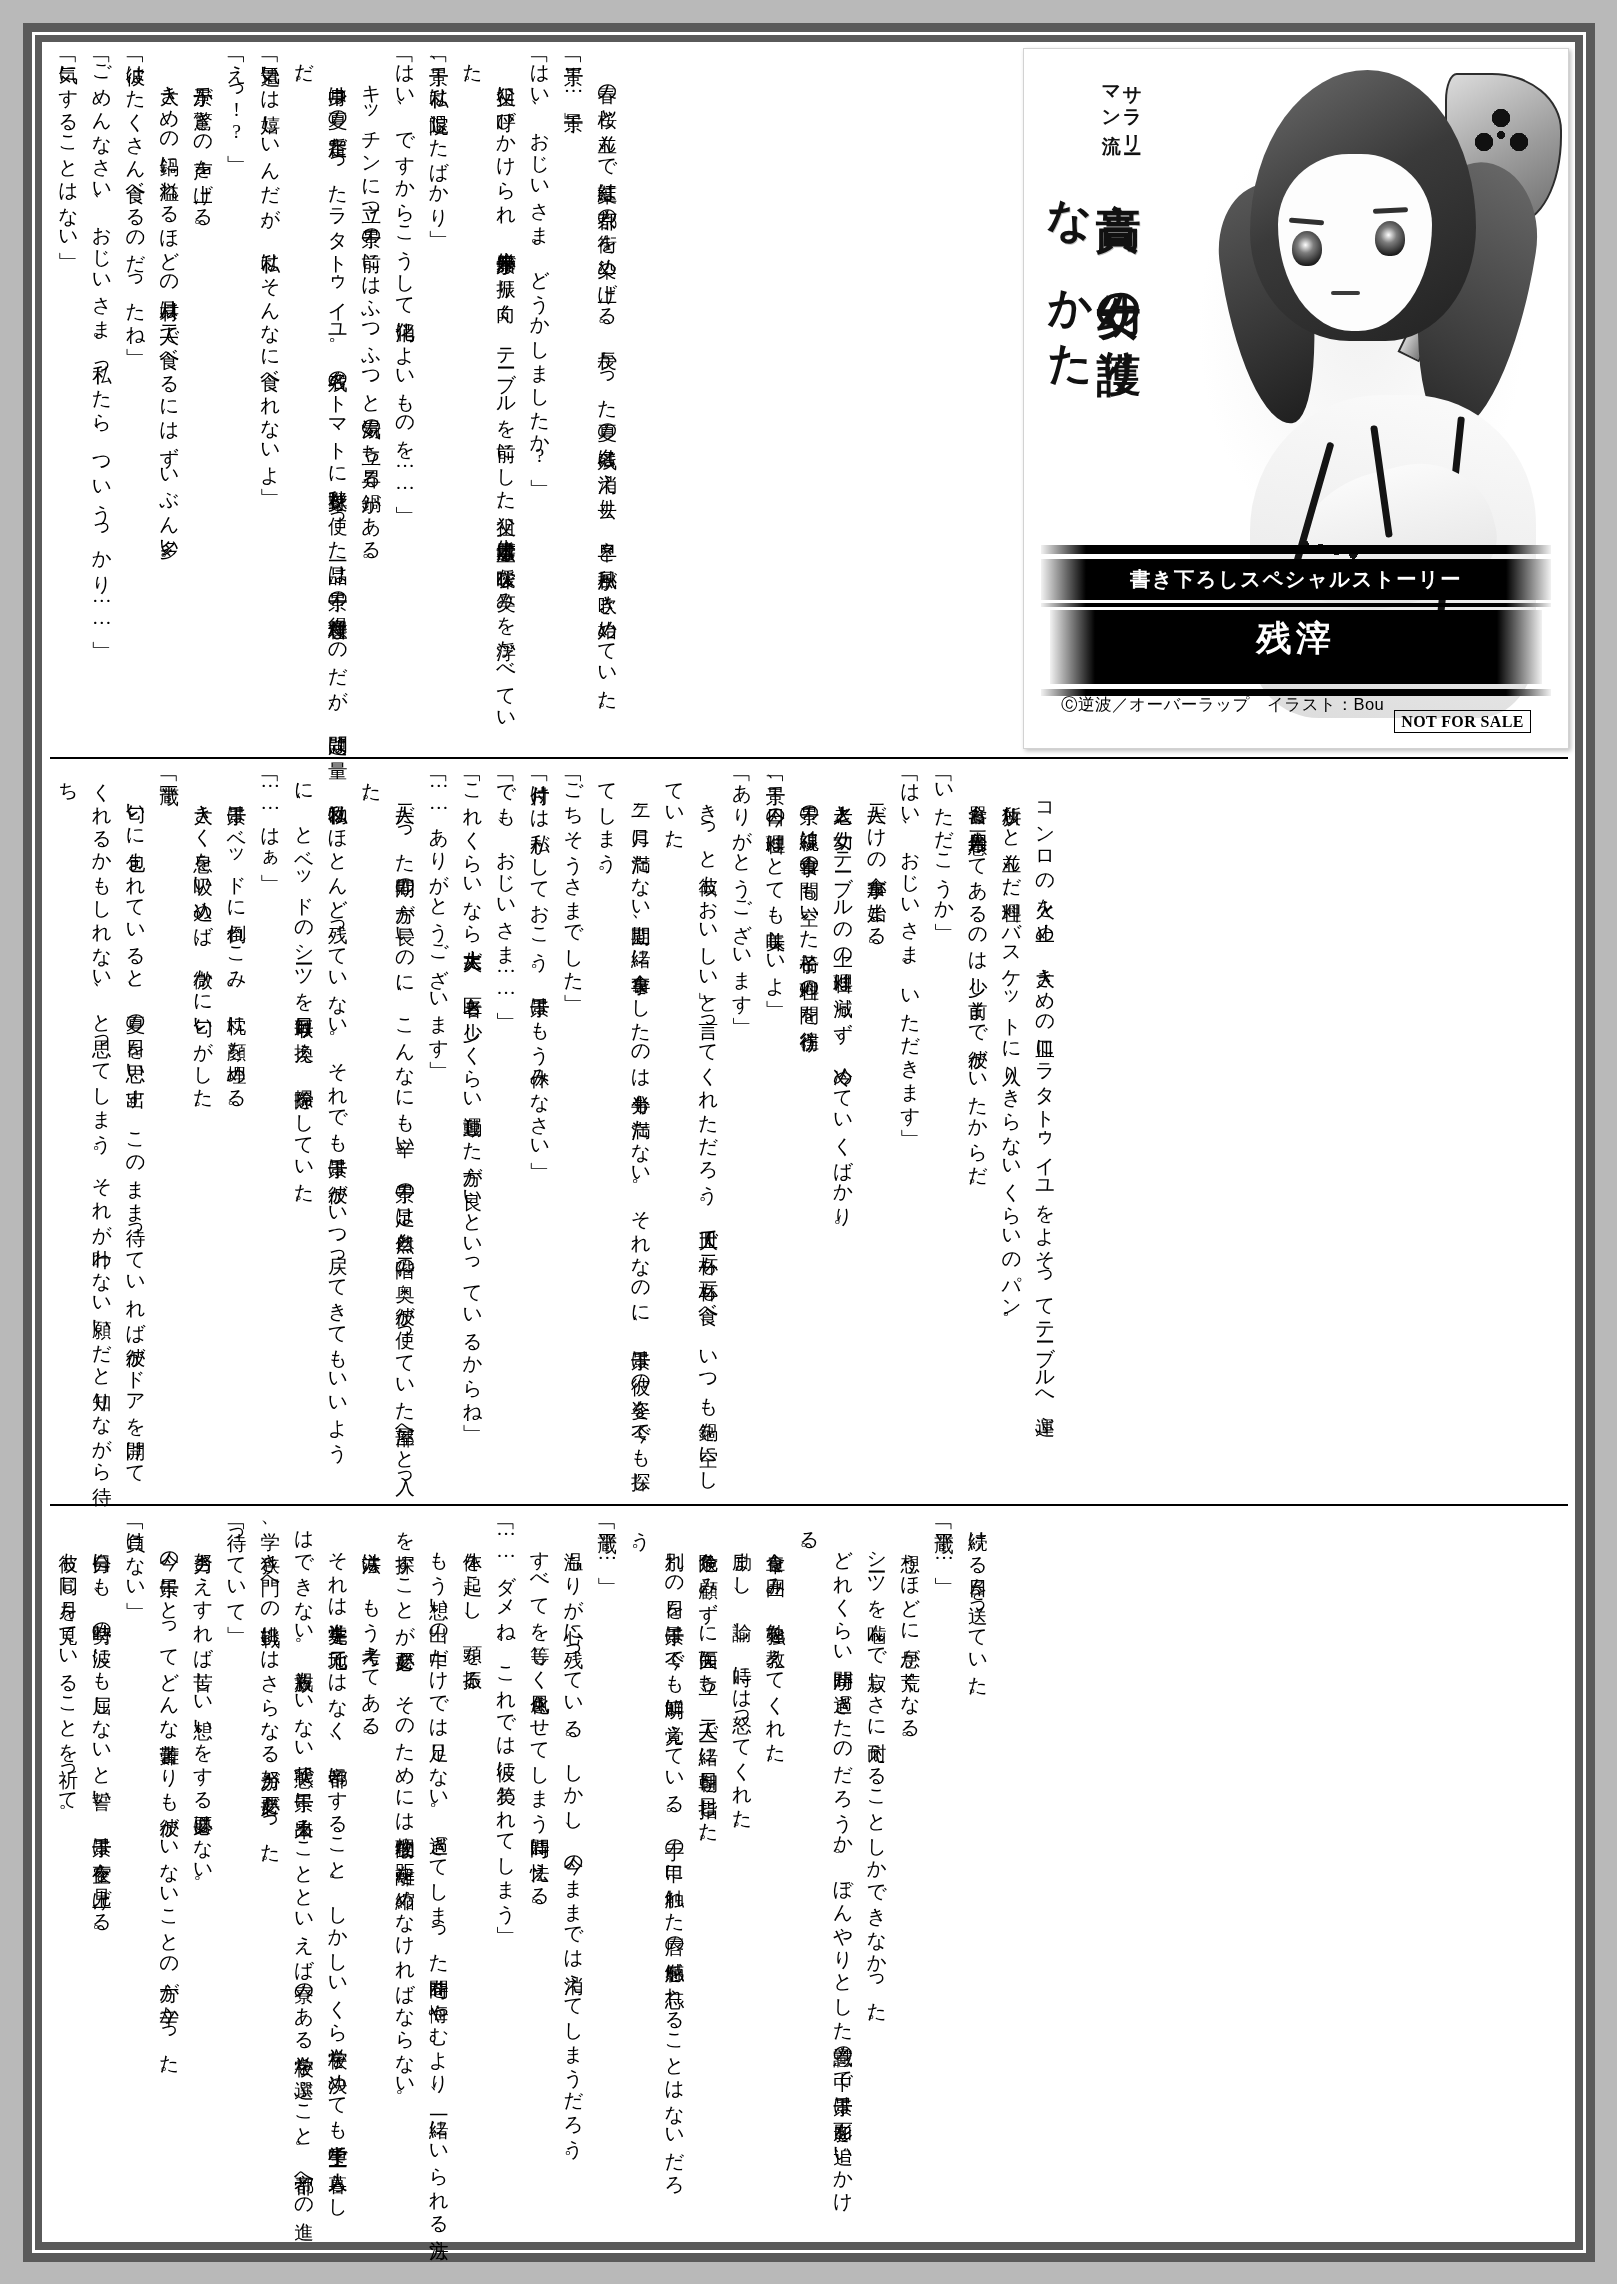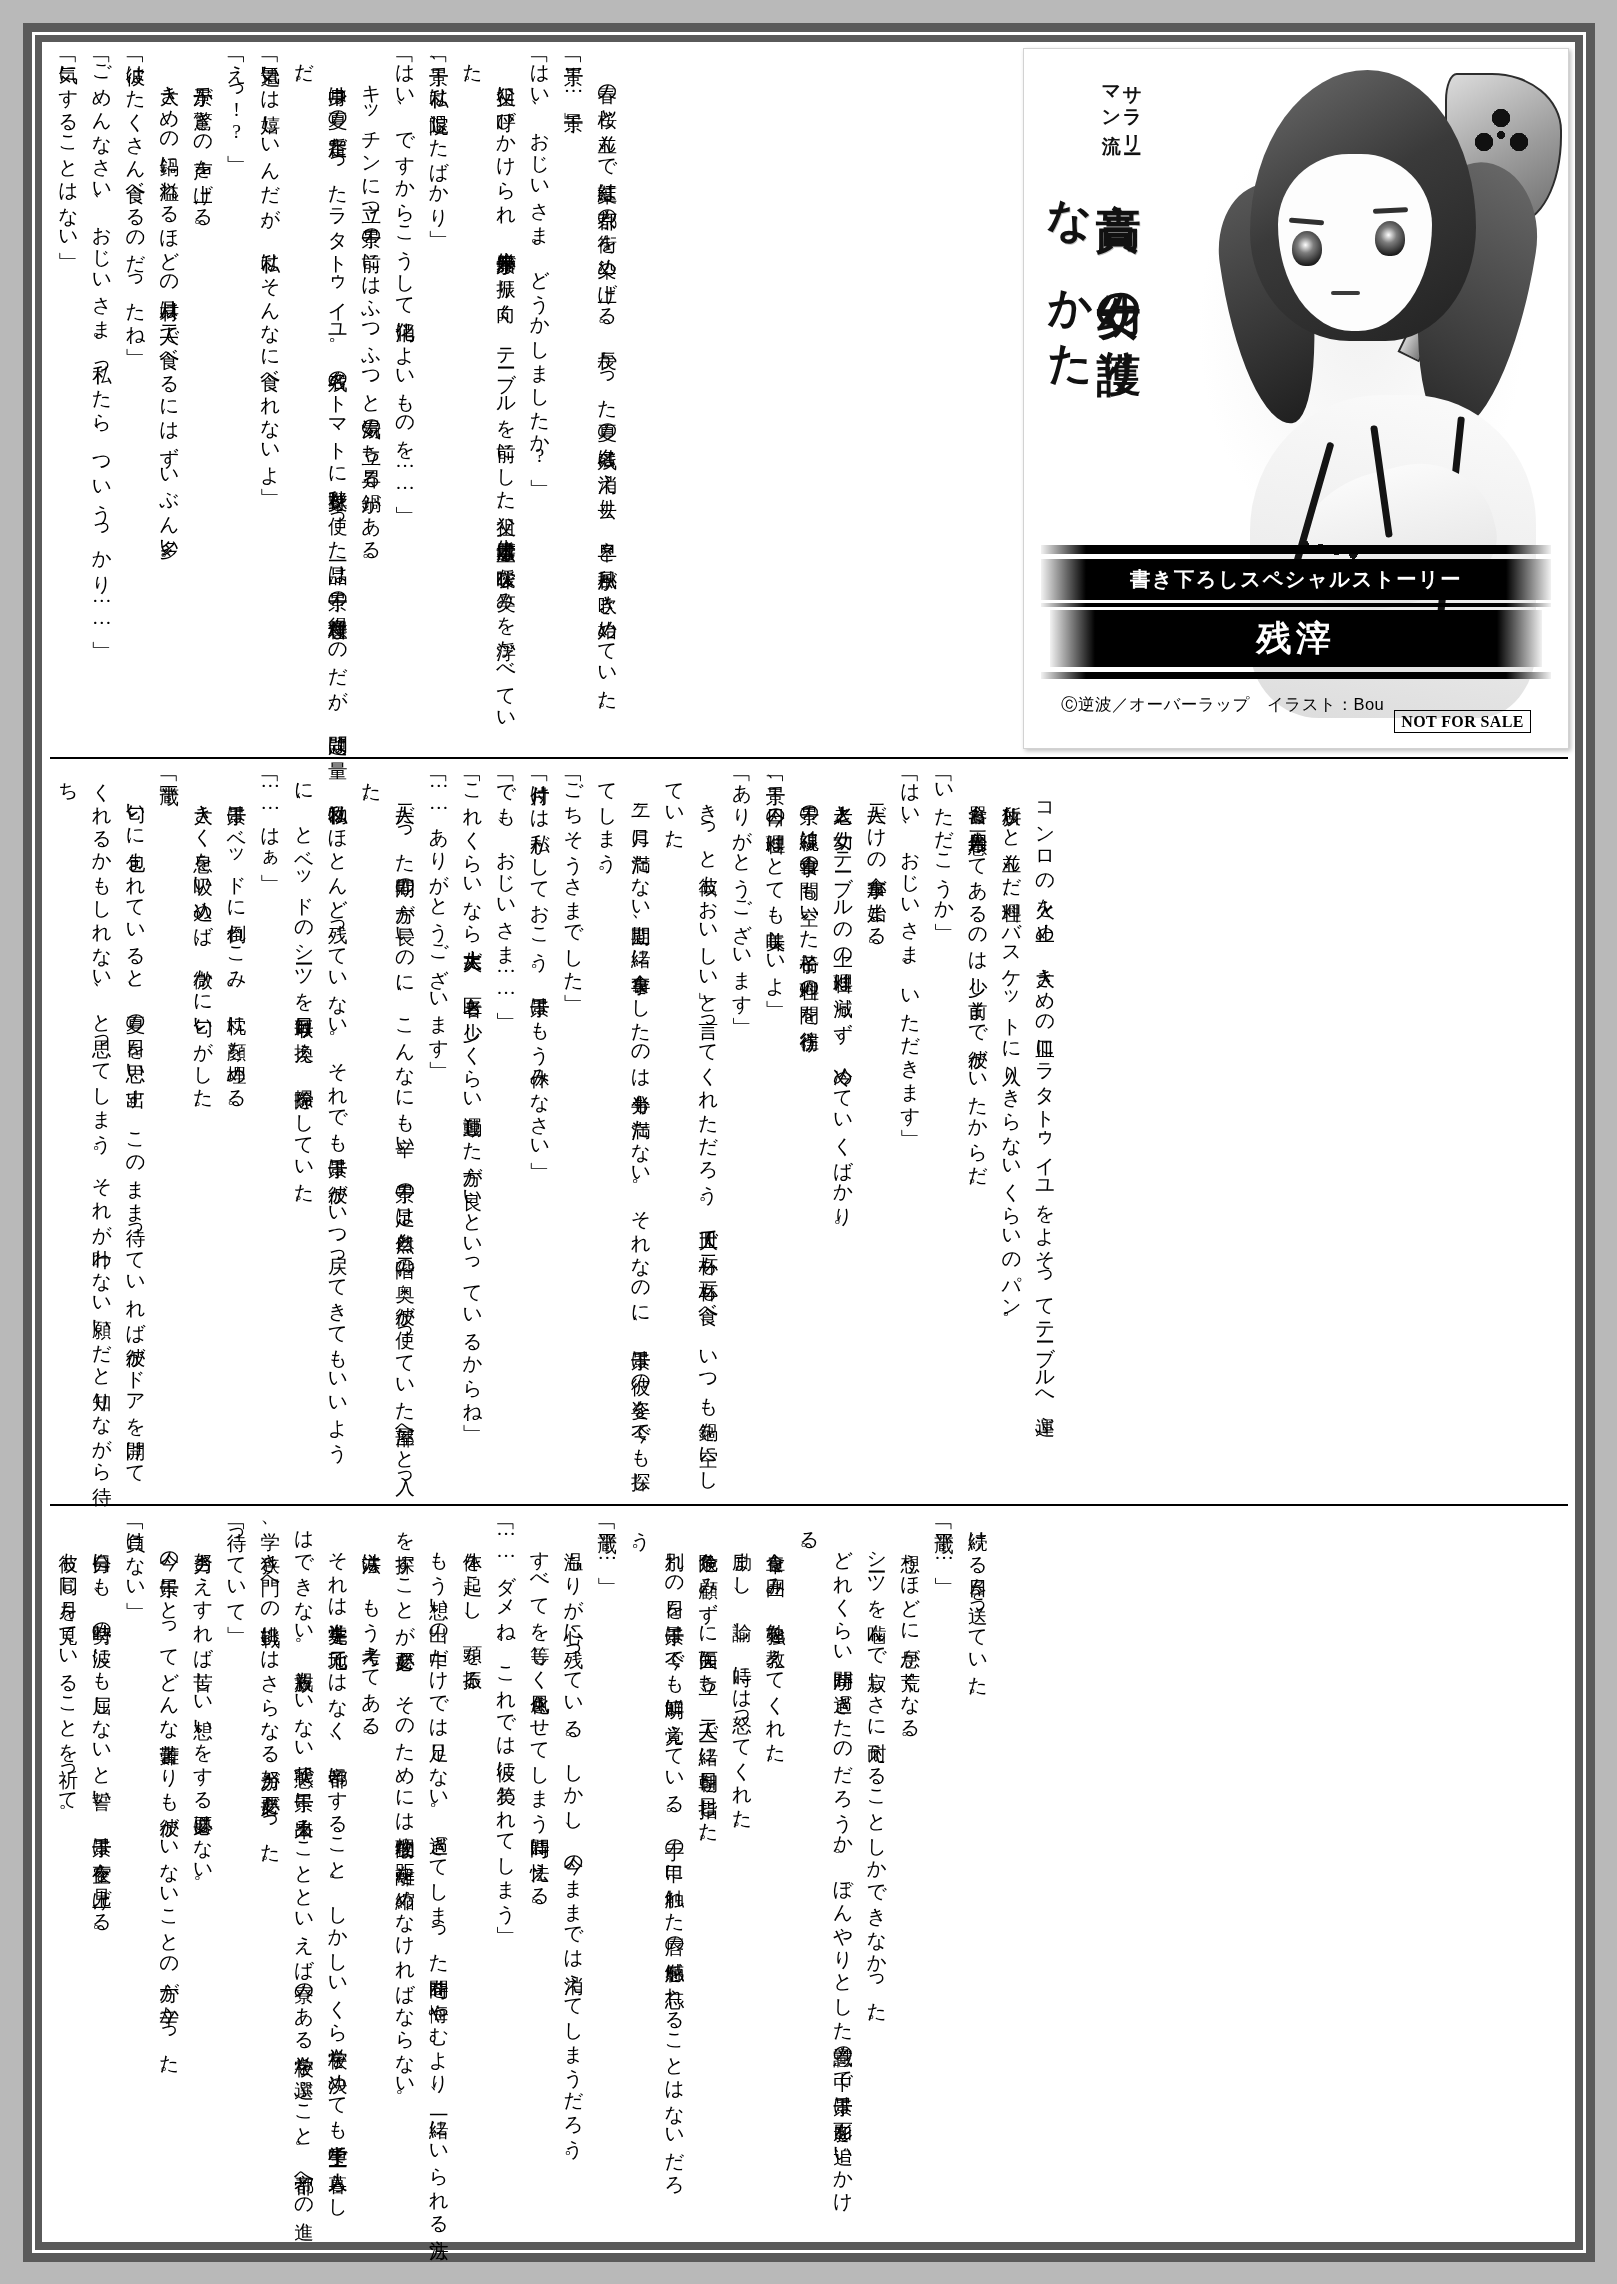--- a/index.html
+++ b/index.html
@@ -284,21 +284,21 @@
     height: 41px;
     margin: 0 16.6px;
     line-height: 41px;
     font-family: "Liberation Sans", sans-serif;
     font-size: 20.3px;
     font-weight: 700;
     letter-spacing: 1.5px;
   }
   #band-gap { height: 4.5px; margin: 3px 16.6px; background: #000; }
   #band-title {
-    height: 57px;
+    height: 74px;
     margin: 0 26px;
     line-height: 57px;
     font-family: "Liberation Serif", "DejaVu Serif", serif;
     font-size: 35px;
     font-weight: 700;
     letter-spacing: 4.5px;
   }
   #band-foot { height: 7.5px; margin: 4.5px 16.6px 0 16.6px; background: #000; }
 
   #cover-credit {

